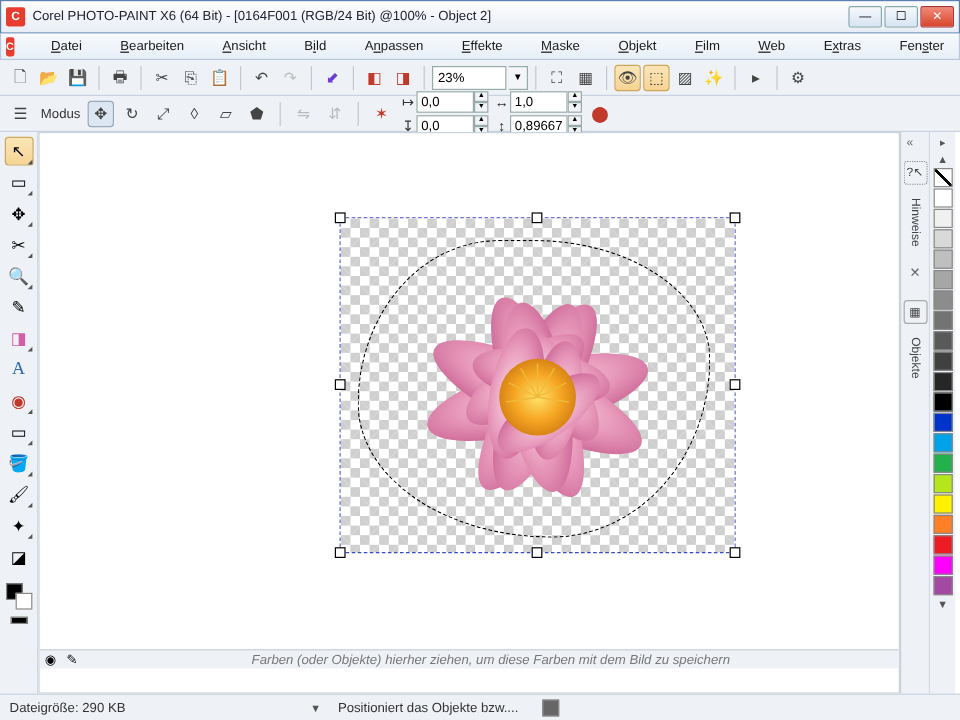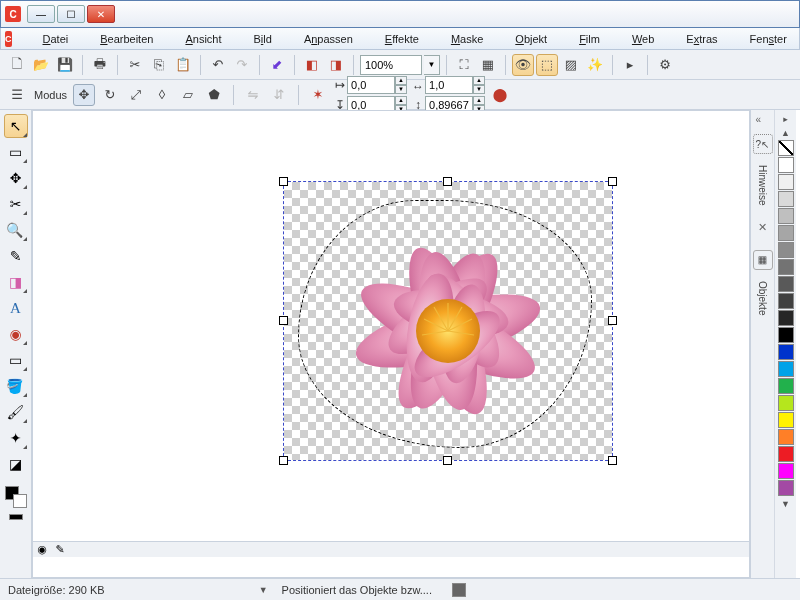--- a/index.html
+++ b/index.html
@@ -76,20 +76,21 @@
 .statusbar .dd { font-size: 9px; color: #555; }
 .status-swatch { width: 14px; height: 14px; border: 1px solid #888; background: #666; display: inline-block; margin-left: 6px; }
 
 svg.flower-svg { display: block; }
 </style>
 </head>
 <body>
 
 <div class="titlebar">
   <div class="app-icon">C</div>
+  <div class="title">Corel PHOTO-PAINT X6 (64 Bit) - [0164F001 (RGB/24 Bit) @100% - Object 2]</div>
   <div class="win-btns">
     <div class="win-btn">—</div>
     <div class="win-btn">☐</div>
     <div class="win-btn close">✕</div>
   </div>
 </div>
 
 <div class="menubar">
   <div class="app-icon-sm">C</div>
   <div class="menu-item"><u>D</u><span></span>atei</div>
@@ -124,21 +125,21 @@
   <div class="tsep"></div>
   <div class="tbtn">↶</div>
   <div class="tbtn" style="color:#bbb">↷</div>
   <div class="tsep"></div>
   <div class="tbtn" style="color:#6c3bd8">⬋</div>
   <div class="tsep"></div>
   <div class="tbtn" style="color:#c0392b">◧</div>
   <div class="tbtn" style="color:#c0392b">◨</div>
   <div class="tsep"></div>
   <div class="zoom-box">
-      <span>100%</span>
+      <span>23%</span>
     </div>
   <div class="zoom-dd">▼</div>
   <div class="tsep"></div>
   <div class="tbtn">⛶</div>
   <div class="tbtn">▦</div>
   <div class="tsep"></div>
   <div class="tbtn toggled">👁</div>
   <div class="tbtn toggled">⬚</div>
   <div class="tbtn">▨</div>
   <div class="tbtn">✨</div>
@@ -277,20 +278,21 @@
       <div class="handle h-ml"></div>
       <div class="handle h-mr"></div>
       <div class="handle h-bl"></div>
       <div class="handle h-bc"></div>
       <div class="handle h-br"></div>
     </div>
 
     <div class="hscroll">
       <div class="mini">◉</div>
       <div class="mini">✎</div>
+      <div class="drop-hint">Farben (oder Objekte) hierher ziehen, um diese Farben mit dem Bild zu speichern</div>
     </div>
   </div>
 
   <div class="right-stack">
     <div class="dockers">
       <div class="chev">«</div>
       <div class="docker-tab icon">?↖</div>
       <div class="docker-tab">Hinweise</div>
       <div style="font-size:11px;color:#666;margin-top:4px">✕</div>
       <div class="docker-tab icon objekte" style="margin-top:10px">▦</div>

